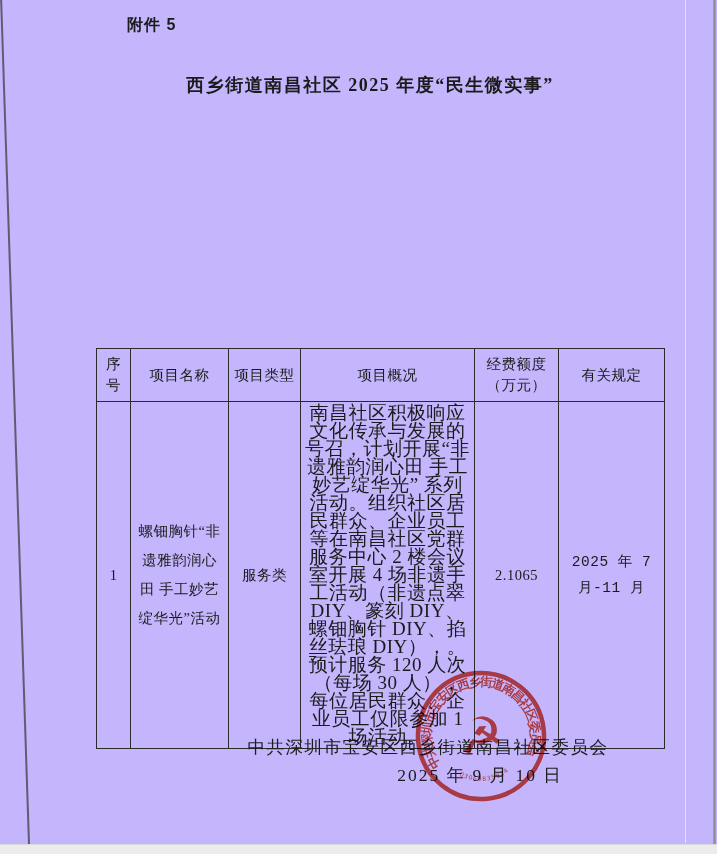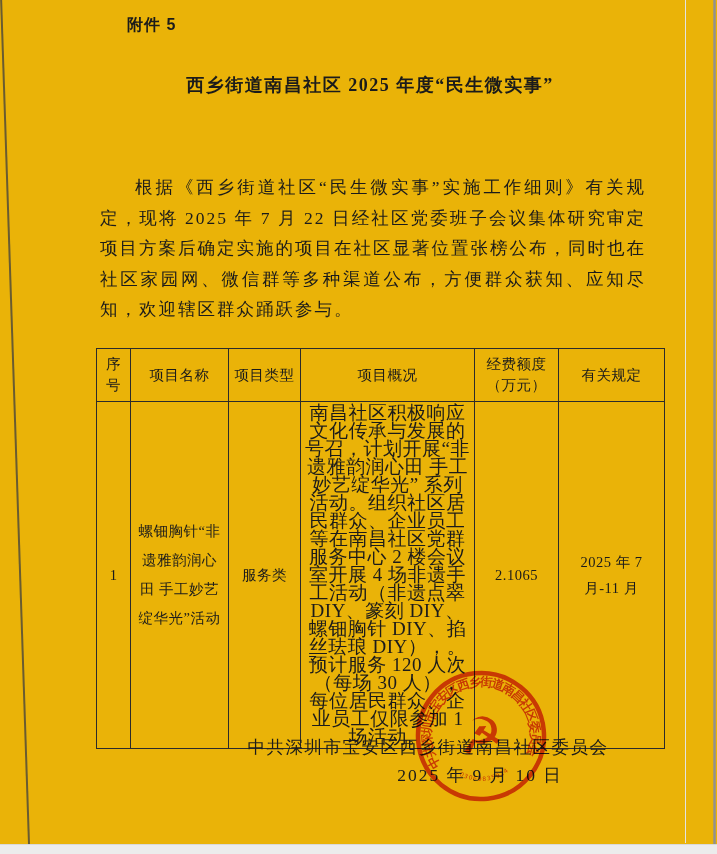--- a/index.html
+++ b/index.html
@@ -1,18 +1,18 @@
 <!DOCTYPE html>
 <html><head>
 <meta charset="utf-8">
 <style>
   html,body{margin:0;padding:0;background:#ffffff;}
   #canvas{
     position:relative;width:717px;height:854px;overflow:hidden;
-    background:#eab308;color:#1b1b1b;
+    background:#c4b5fd;color:#1b1b1b;
     font-family:"Liberation Serif","DejaVu Serif",serif;
   }
   .abs{position:absolute;}
   #attachment-label{
     left:127px;top:15px;font-size:16px;font-weight:700;
     font-family:"Liberation Sans","DejaVu Sans",sans-serif;letter-spacing:1px;
   }
   #doc-title{
     left:40px;top:68px;width:660px;text-align:center;
     font-size:18px;font-weight:700;line-height:35px;letter-spacing:1.5px;
@@ -29,21 +29,21 @@
   }
   #projects-table td{
     border:1px solid #2b2b2b;text-align:center;vertical-align:middle;
     padding:2px 4px;letter-spacing:0.5px;overflow:hidden;
   }
   #projects-table{border:1.5px solid #2b2b2b;}
   #projects-table tr.hdr td{height:48px;font-size:14.5px;line-height:21px;}
   #projects-table tr.bodyrow td{height:288px;}
   td.cell-name{line-height:29px;padding:0 8px;}
   td.cell-overview{font-size:19px;line-height:18px;padding:0 5px;}
-  td.cell-time{line-height:26px;}
+  td.cell-time{line-height:26px;font-family:Liberation Mono, monospace;}
   #footer-org{left:100px;top:735px;width:656px;text-align:center;
     font-size:17.5px;letter-spacing:1.5px;}
   #footer-date{left:180px;top:763px;width:600px;text-align:center;
     font-size:17.5px;letter-spacing:2px;}
   #official-seal{
     left:411px;top:666px;width:140px;height:140px;
     mix-blend-mode:multiply;opacity:0.88;
     transform:rotate(-6deg);
   }
   #bottom-bar{
@@ -56,21 +56,20 @@
 <body>
 
 <div id="canvas">
 
   <div class="abs" id="attachment-label">附件 5</div>
 
   <div class="abs" id="doc-title">
     <div>西乡街道南昌社区 2025 年度“民生微实事”</div>
   </div>
 
-  <div class="abs" id="intro-paragraph">根据《西乡街道社区“民生微实事”实施工作细则》有关规定，现将 2025 年 7 月 22 日经社区党委班子会议集体研究审定项目方案后确定实施的项目在社区显著位置张榜公布，同时也在社区家园网、微信群等多种渠道公布，方便群众获知、应知尽知，欢迎辖区群众踊跃参与。</div>
 
   <table id="projects-table">
     <colgroup>
       <col style="width:34px">
         <col style="width:98px">
         <col style="width:72px">
       <col style="width:174px">
         <col style="width:84px">
         <col style="width:106px">
     </colgroup>

